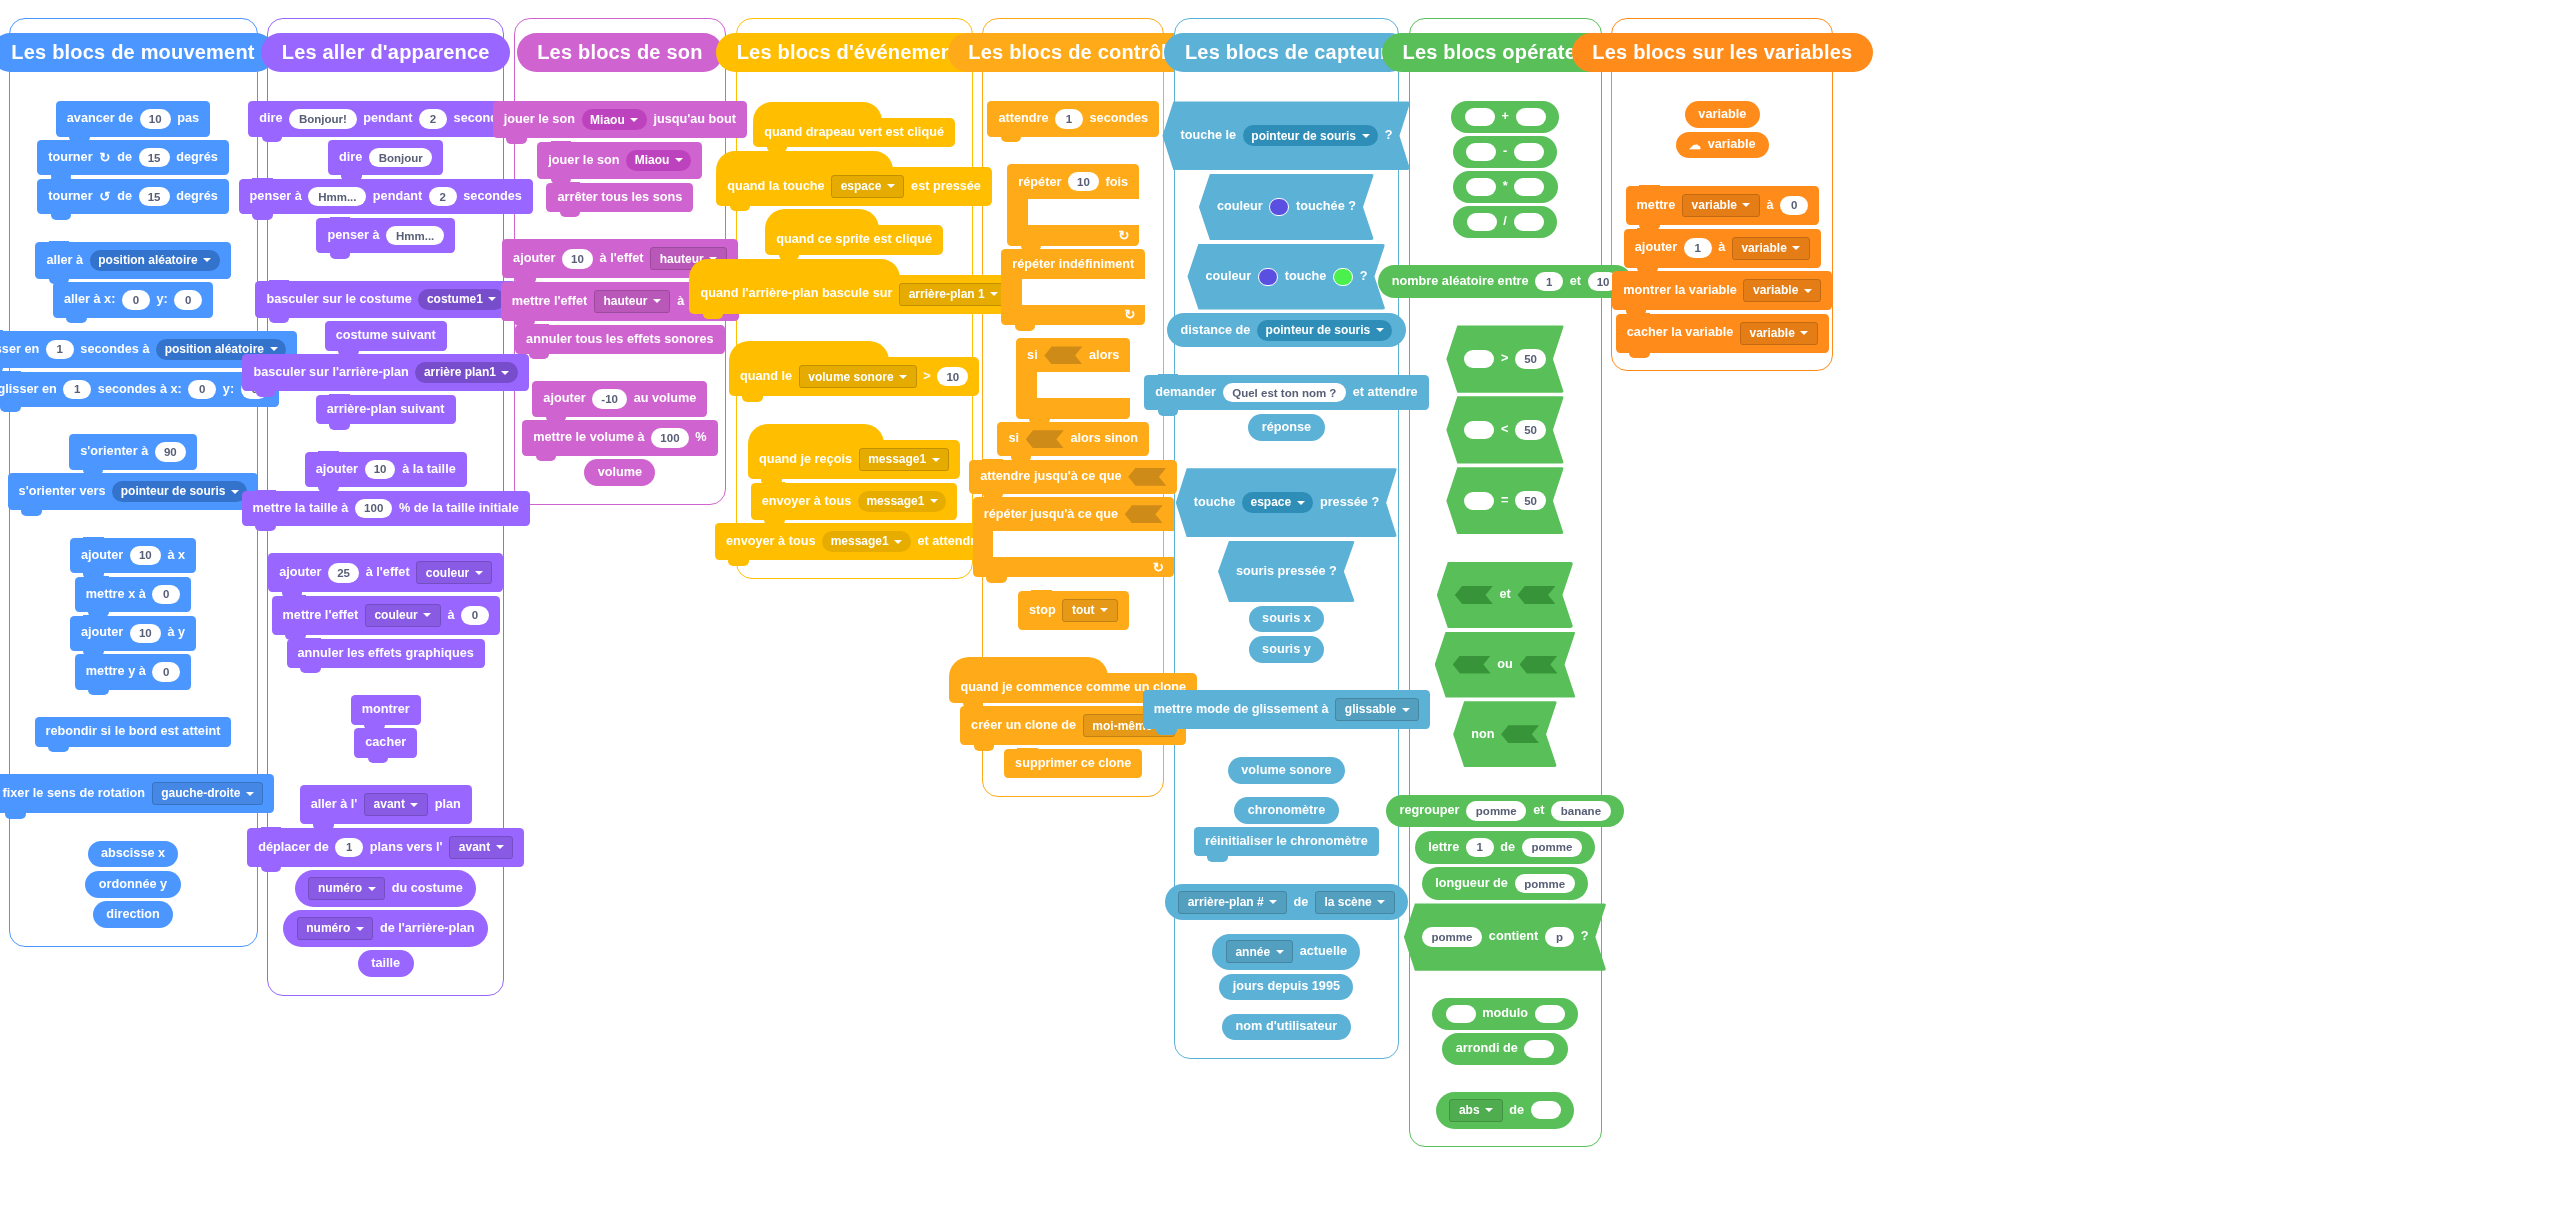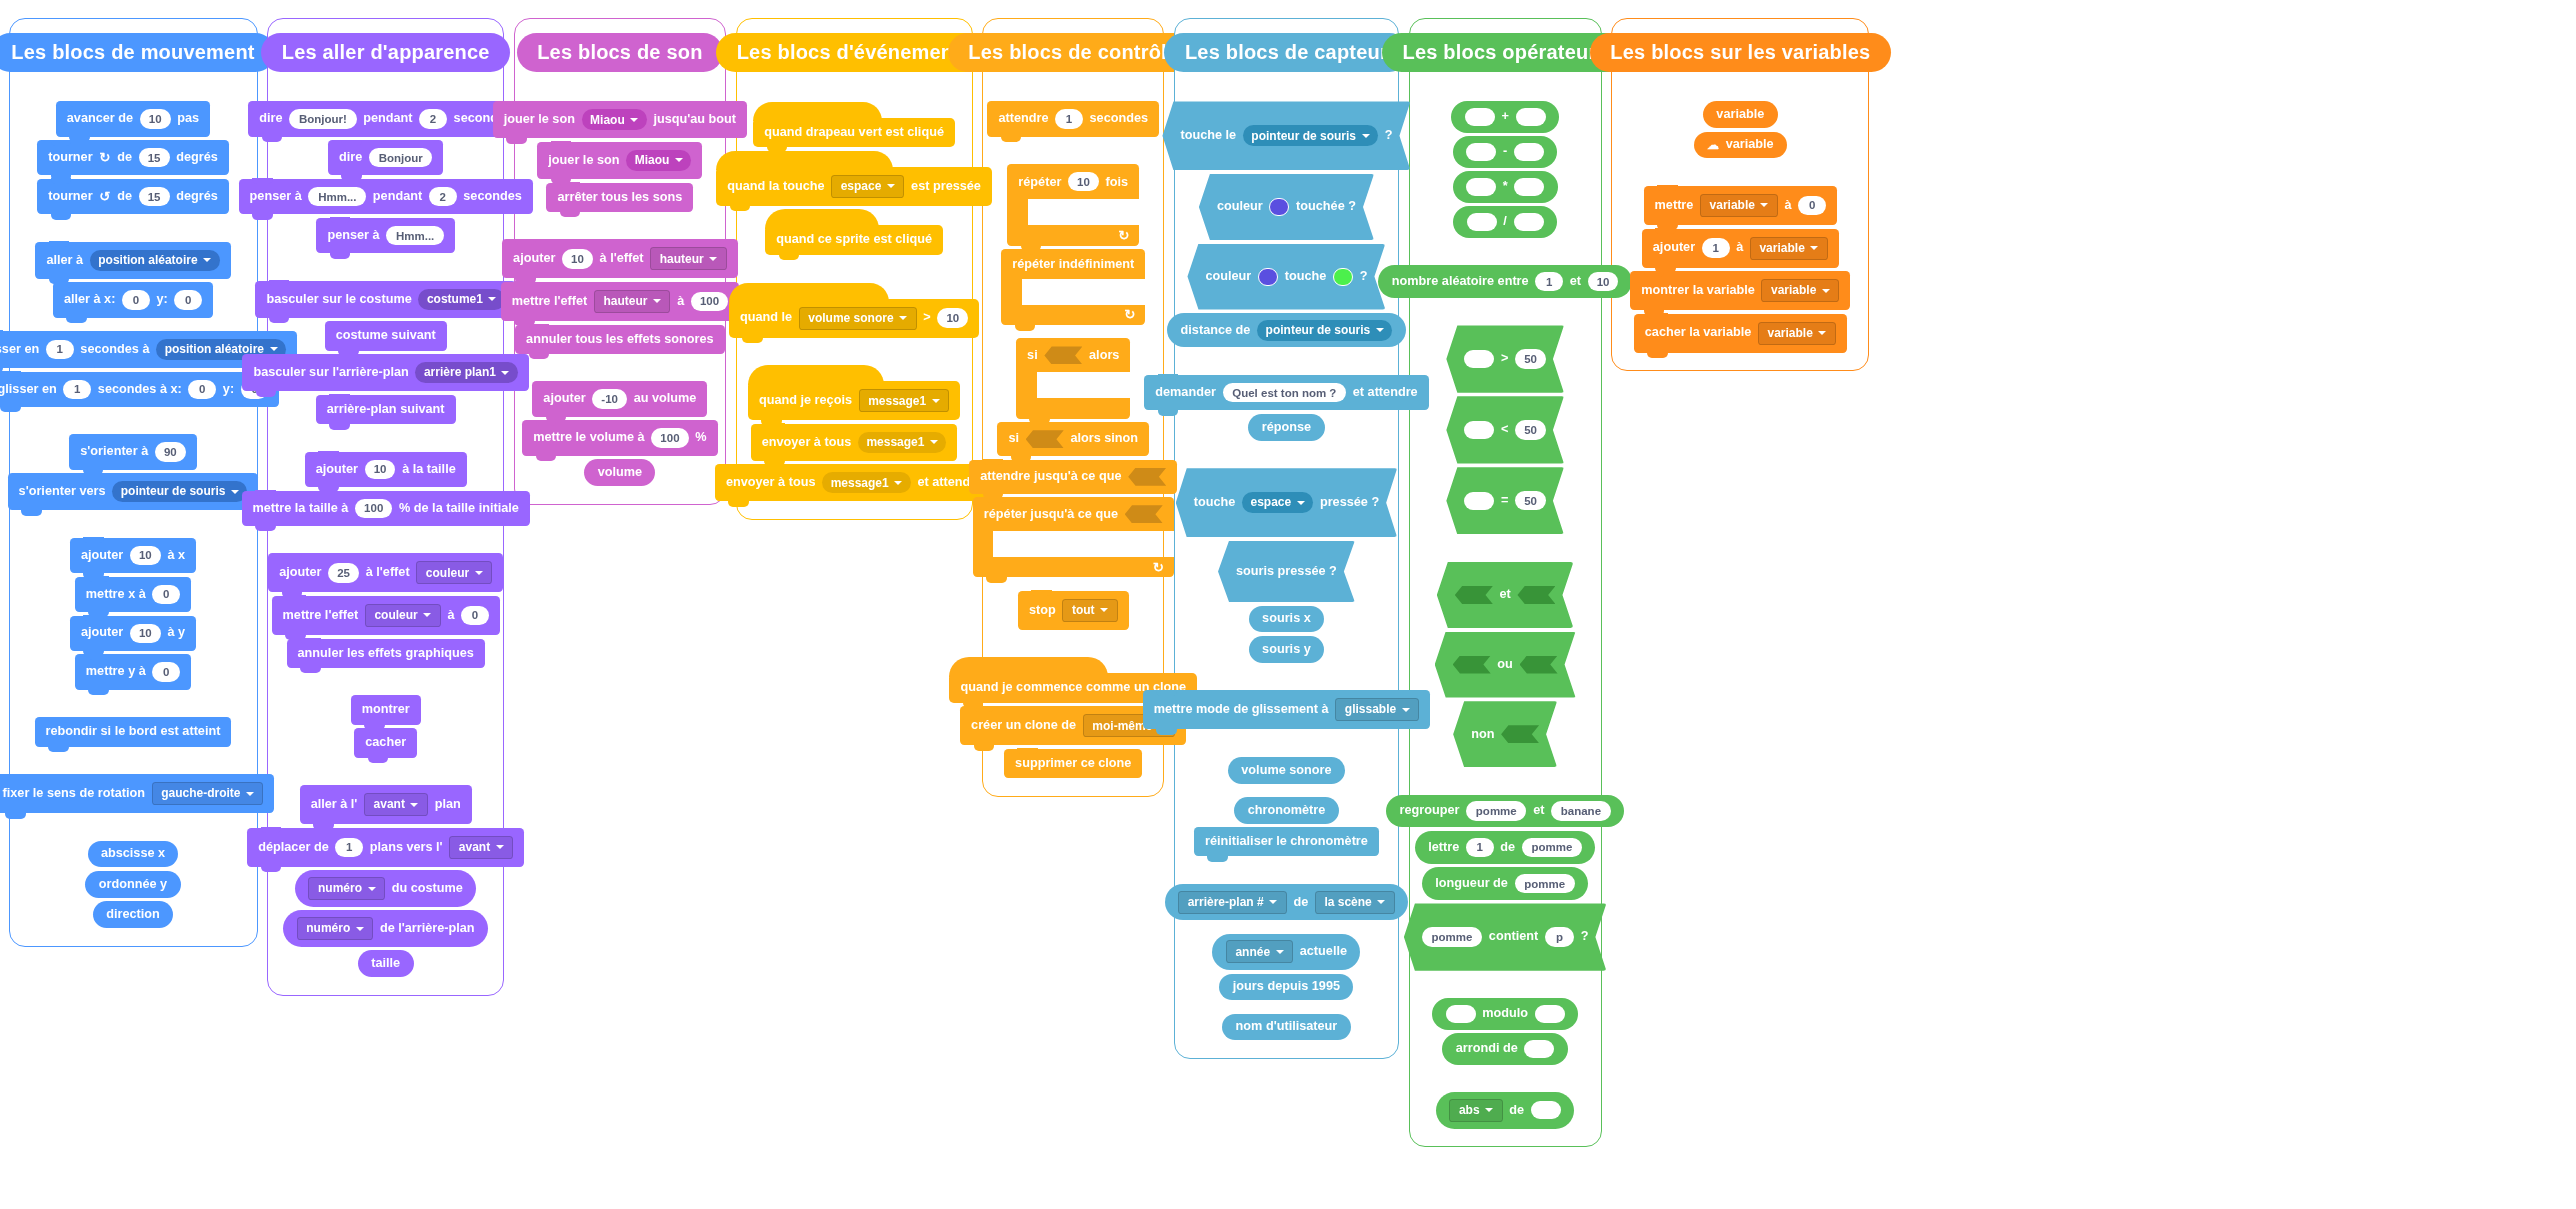--- a/index.html
+++ b/index.html
@@ -400,20 +400,27 @@
         <div class="blk hat" style="background: rgb(255, 191, 0);">
           <span class="lbl">quand la touche</span>
           <span class="ddl ddl-sq" style="background: rgba(0, 0, 0, 0.1);">
             <span>espace</span>
             <span class="caret"></span>
           </span>
           <span class="lbl">est pressée</span>
         </div>
         <div class="blk hat" style="background: rgb(255, 191, 0);">
           <span class="lbl">quand ce sprite est cliqué</span>
+        </div>
+        <div class="blk hat" style="background: rgb(255, 191, 0);">
+          <span class="lbl">quand l'arrière-plan bascule sur</span>
+          <span class="ddl ddl-sq" style="background: rgba(0, 0, 0, 0.1);">
+            <span>arrière-plan 1</span>
+            <span class="caret"></span>
+          </span>
         </div>
         <div class="gap"></div>
         <div class="blk hat" style="background: rgb(255, 191, 0);">
           <span class="lbl">quand le</span>
           <span class="ddl ddl-sq" style="background: rgba(0, 0, 0, 0.1);">
             <span>volume sonore</span>
             <span class="caret"></span>
           </span>
           <span class="lbl">&gt;</span>
           <span class="num">10</span>
@@ -728,21 +735,21 @@
         <div class="blk rep" style="background: rgb(89, 192, 89);">
           <span class="ddl ddl-sq" style="background: rgba(0, 0, 0, 0.1);">
             <span>abs</span>
             <span class="caret"></span>
           </span>
           <span class="lbl">de</span>
           <span class="hole"></span>
         </div>
       </div>
     </div>
-    <div class="panel" style="border-color: rgb(255, 140, 26); width: 258px; margin: 8.5px 8.5px 0px 9.7px;">
+    <div class="panel" style="border-color: rgb(255, 140, 26); width: 222px; margin: 8.5px 8.5px 0px 9.7px;">
       <div class="panel-title" style="background: rgb(255, 140, 26);">Les blocs sur les variables</div>
       <div class="stack">
         <div class="blk rep" style="background: rgb(255, 140, 26);">
           <span class="lbl">variable</span>
         </div>
         <div class="blk rep" style="background: rgb(255, 140, 26);">
           <span class="cloud">☁</span>
           <span class="lbl">variable</span>
         </div>
         <div class="gap"></div>

